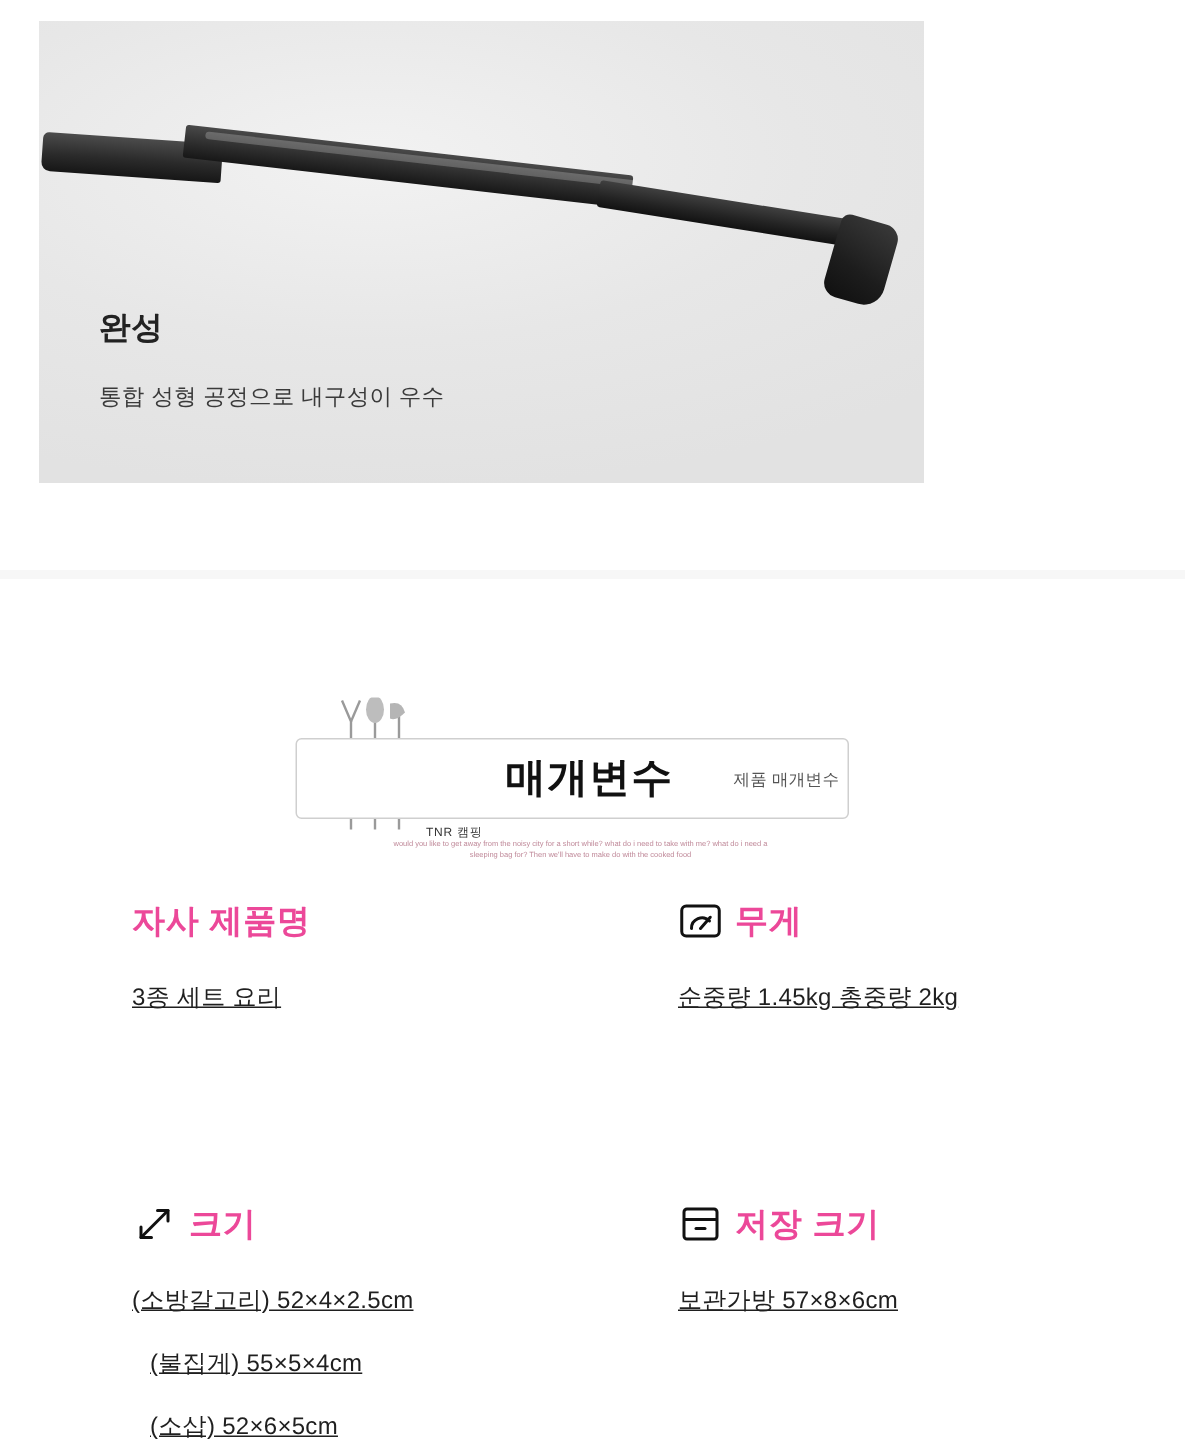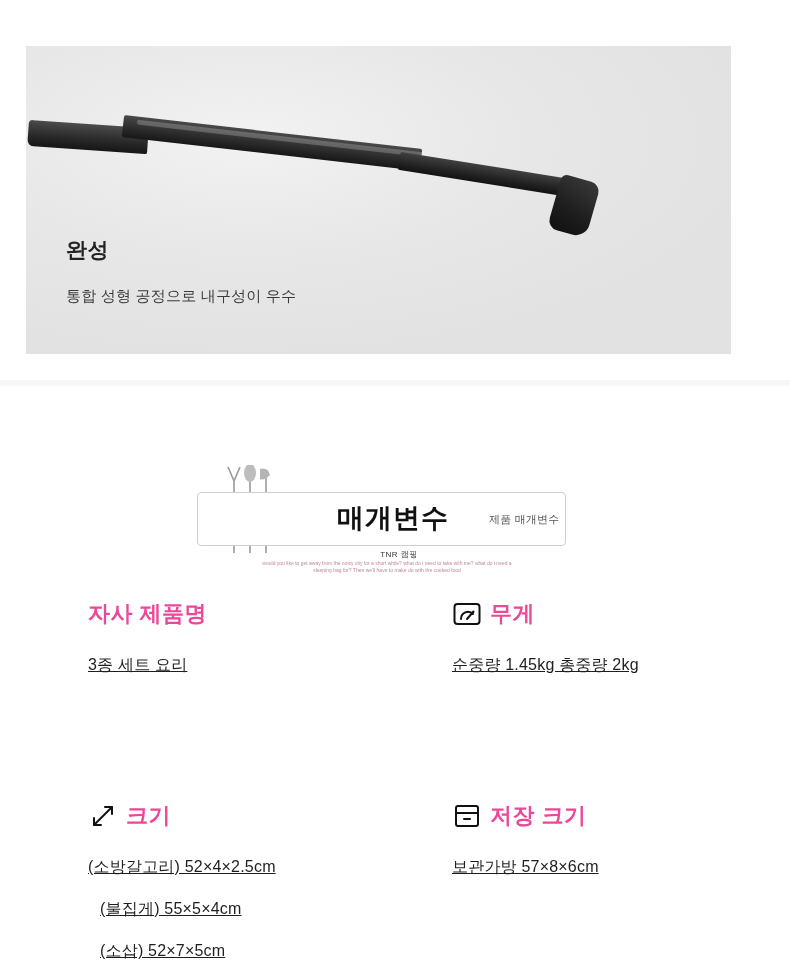--- a/index.html
+++ b/index.html
@@ -22,25 +22,24 @@
     left: 0;
     top: 0;
     width: 790px;
     height: 380px;
     background: #ffffff;
   }
   .hero-card {
     position: absolute;
     left: 26px;
     top: 14px;
-    width: 705px;
+    width: 590px;
     height: 308px;
     background: #f97316;
     overflow: hidden;
-    margin-top: 32px;
   }
   .hero-photo {
     position: absolute;
     left: 0;
     top: 0;
     width: 738px;
     height: 308px;
     background:
       radial-gradient(ellipse 520px 220px at 30% 30%, #f2f2f2 0%, #e7e7e7 55%, #e2e2e2 100%);
   }
@@ -159,27 +158,26 @@
   }
   .tool-art {
     position: absolute;
     left: 214px;
     top: 79px;
     width: 80px;
     height: 95px;
   }
   .brand-line {
     position: absolute;
-    left: 299px;
+    left: 284px;
     top: 163px;
     font-size: 8px;
     color: #333;
     letter-spacing: 0.5px;
     width: 200px;
-    text-align: center;
   }
   .brand-sub {
     position: absolute;
     left: 257px;
     top: 174px;
     width: 260px;
     text-align: center;
     font-size: 5px;
     line-height: 6.5px;
     color: #c08a9a;
@@ -302,21 +300,21 @@
           <line x1="6" y1="24" x2="24" y2="6" stroke="#111" stroke-width="2" stroke-linecap="round"></line>
           <polyline points="6,17 6,24 13,24" fill="none" stroke="#111" stroke-width="2" stroke-linecap="round" stroke-linejoin="round"></polyline>
           <polyline points="17,6 24,6 24,13" fill="none" stroke="#111" stroke-width="2" stroke-linecap="round" stroke-linejoin="round"></polyline>
         </svg>
       </span>
       <span>크기</span>
     </div>
     <div class="spec-body">
       <div class="spec-val">(소방갈고리) 52×4×2.5cm</div>
       <div class="spec-val">(불집게) 55×5×4cm</div>
-      <div class="spec-val">(소삽) 52×7×5cm</div>
+      <div class="spec-val">(소삽) 52×6×5cm</div>
     </div>
   </div>
 
   <div class="spec spec-store">
     <div class="spec-head">
       <span class="ic">
         <svg width="30" height="30" viewBox="0 0 30 30">
           <rect x="4" y="5" width="22" height="20" rx="2" fill="none" stroke="#111" stroke-width="2"></rect>
           <line x1="4" y1="12" x2="26" y2="12" stroke="#111" stroke-width="2"></line>
           <line x1="12" y1="18" x2="18" y2="18" stroke="#111" stroke-width="2" stroke-linecap="round"></line>

